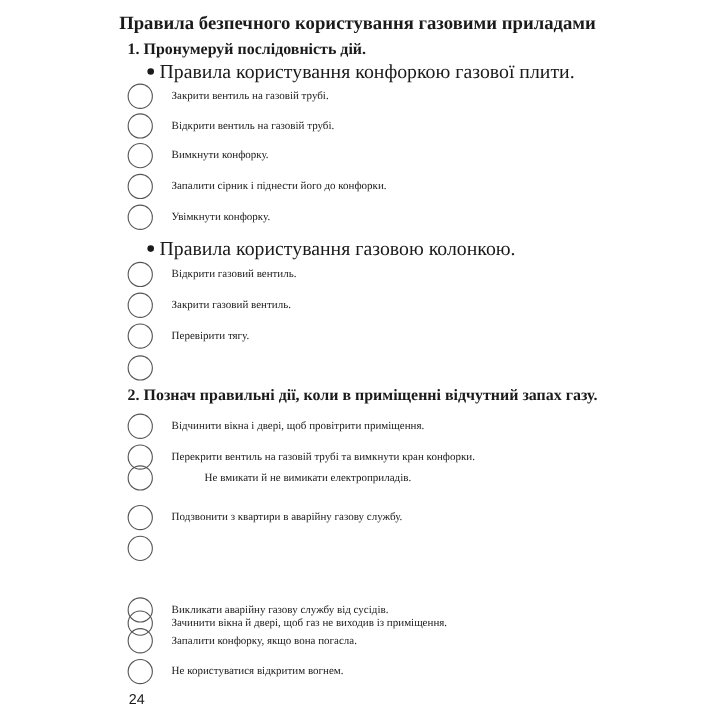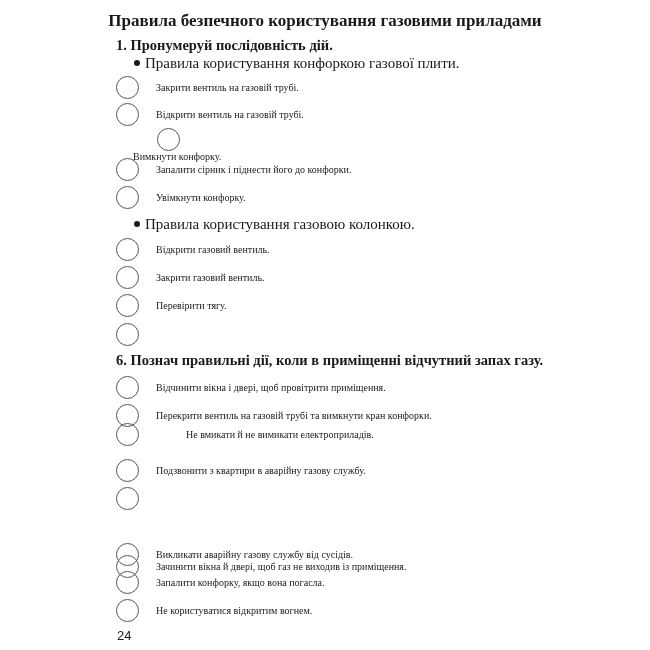--- a/index.html
+++ b/index.html
@@ -1,19 +1,19 @@
 <!DOCTYPE html>
 <html><head>
   <meta charset="utf-8">
   <style>
     html, body { margin: 0; padding: 0; background: #ffffff; }
     body { width: 650px; height: 650px; position: relative; overflow: hidden; font-family: "Liberation Serif", serif; color: #1a1a1a; }
     .page-title { position: absolute; left: 0; width: 650px; top: 11px; text-align: center; font-weight: bold; font-size: 17px; }
     .section-title { position: absolute; left: 116px; font-weight: bold; font-size: 14.5px; }
-    .subtitle { position: absolute; left: 134px; font-size: 15px; }
+    .subtitle { position: absolute; left: 134px; font-size: 18px; }
     .subtitle .bullet { display: inline-block; width: 6px; height: 6px; border-radius: 50%; background: #1a1a1a; margin-right: 5px; vertical-align: middle; position: relative; top: -2px; }
     .item { position: absolute; left: 116px; height: 26px; display: flex; align-items: center; }
     .circle { width: 23px; height: 23px; border: 1.3px solid #555; border-radius: 50%; box-sizing: border-box; flex: none; cursor: pointer; }
     .item-text { margin-left: 17px; font-size: 10px; white-space: nowrap; }
     .page-number { position: absolute; left: 117px; top: 628px; font-family: "Liberation Sans", sans-serif; font-size: 13px; }
   </style>
 </head>
 <body>
 
 <div class="page-title">Правила безпечного користування газовими приладами</div>
@@ -23,21 +23,21 @@
 <div class="subtitle" style="top:55px;"><span class="bullet"></span><span>Правила користування конфоркою газової плити.</span></div>
 
 <div class="item" style="top:74px;">
     <span class="circle"></span>
     <span class="item-text">Закрити вентиль на газовій трубі.</span>
   </div>
 <div class="item" style="top:101px;">
     <span class="circle"></span>
     <span class="item-text">Відкрити вентиль на газовій трубі.</span>
   </div>
-<div class="item" style="top:128px;flex-direction:column;">
+<div class="item" style="top:128px;">
     <span class="circle"></span>
     <span class="item-text">Вимкнути конфорку.</span>
   </div>
 <div class="item" style="top:156px;">
     <span class="circle"></span>
     <span class="item-text">Запалити сірник і піднести його до конфорки.</span>
   </div>
 <div class="item" style="top:184px;">
     <span class="circle"></span>
     <span class="item-text">Увімкнути конфорку.</span>
@@ -54,21 +54,21 @@
     <span class="item-text">Закрити газовий вентиль.</span>
   </div>
 <div class="item" style="top:292px;">
     <span class="circle"></span>
     <span class="item-text">Перевірити тягу.</span>
   </div>
 <div class="item" style="top:321px;">
     <span class="circle"></span>
   </div>
 
-<div class="section-title" style="top:352px;">6. Познач правильні дії, коли в приміщенні відчутний запах газу.</div>
+<div class="section-title" style="top:352px;">2. Познач правильні дії, коли в приміщенні відчутний запах газу.</div>
 
 <div class="item" style="top:374px;">
     <span class="circle"></span>
     <span class="item-text">Відчинити вікна і двері, щоб провітрити приміщення.</span>
   </div>
 <div class="item" style="top:402px;">
     <span class="circle"></span>
     <span class="item-text">Перекрити вентиль на газовій трубі та вимкнути кран конфорки.</span>
   </div>
 <div class="item" style="top:421px;gap:30px;">

